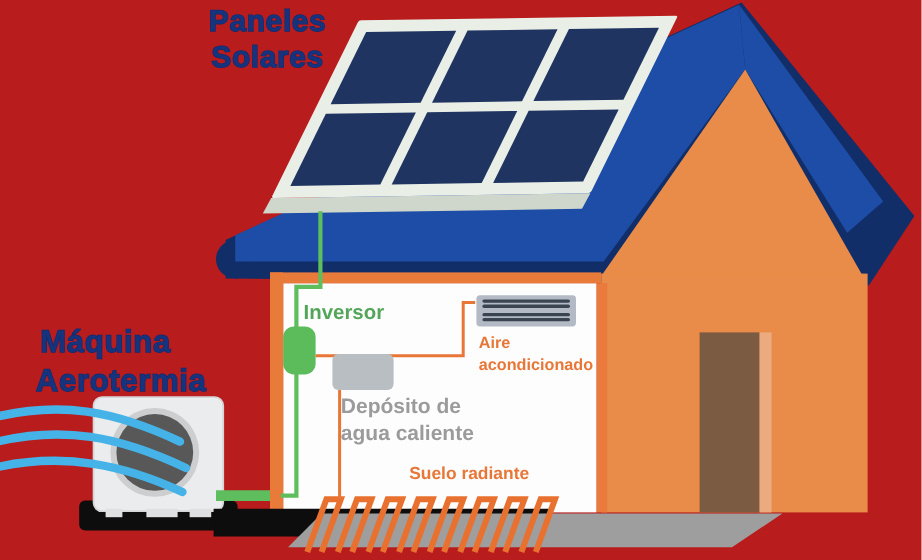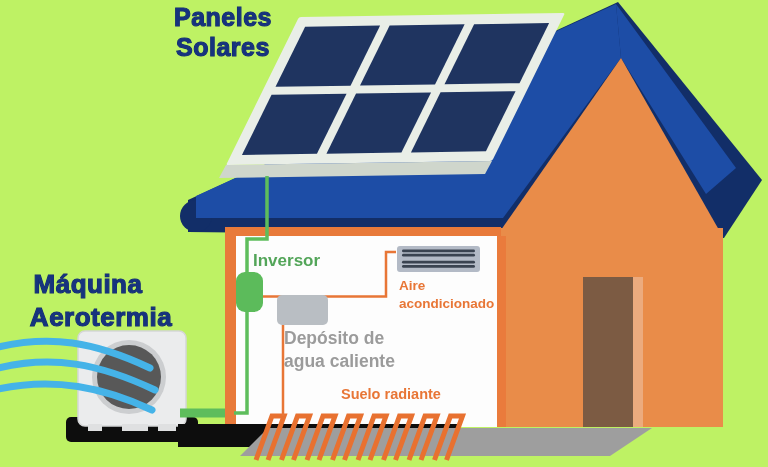--- a/index.html
+++ b/index.html
@@ -1,16 +1,16 @@
 <!DOCTYPE html>
 <html><head>
 <meta charset="utf-8">
 <style>
   html,body{margin:0;padding:0;background:#ffffff;}
-  .stage{position:relative;width:768px;height:467px;overflow:hidden;background:#bef264;}
+  .stage{position:relative;width:768px;height:467px;overflow:hidden;background:#b91c1c;}
   svg{display:block;}
   text{font-family:"Liberation Sans","DejaVu Sans",sans-serif;}
   .lbl-blue{font-size:25px;font-weight:bold;fill:#16337e;paint-order:stroke;stroke:#122b6e;stroke-width:1.1px;letter-spacing:.5px;}
   .lbl-blue-lg{font-size:26px;font-weight:bold;fill:#16337e;paint-order:stroke;stroke:#122b6e;stroke-width:1.1px;letter-spacing:.5px;}
   .lbl-green{font-size:17px;font-weight:bold;fill:#53a559;}
   .lbl-gray{font-size:17.5px;font-weight:600;fill:#9b9b9b;}
   .lbl-orange-sm{font-size:13.5px;font-weight:bold;fill:#e87636;}
   .lbl-orange{font-size:14.5px;font-weight:bold;fill:#e87636;}
 </style>
 </head>

